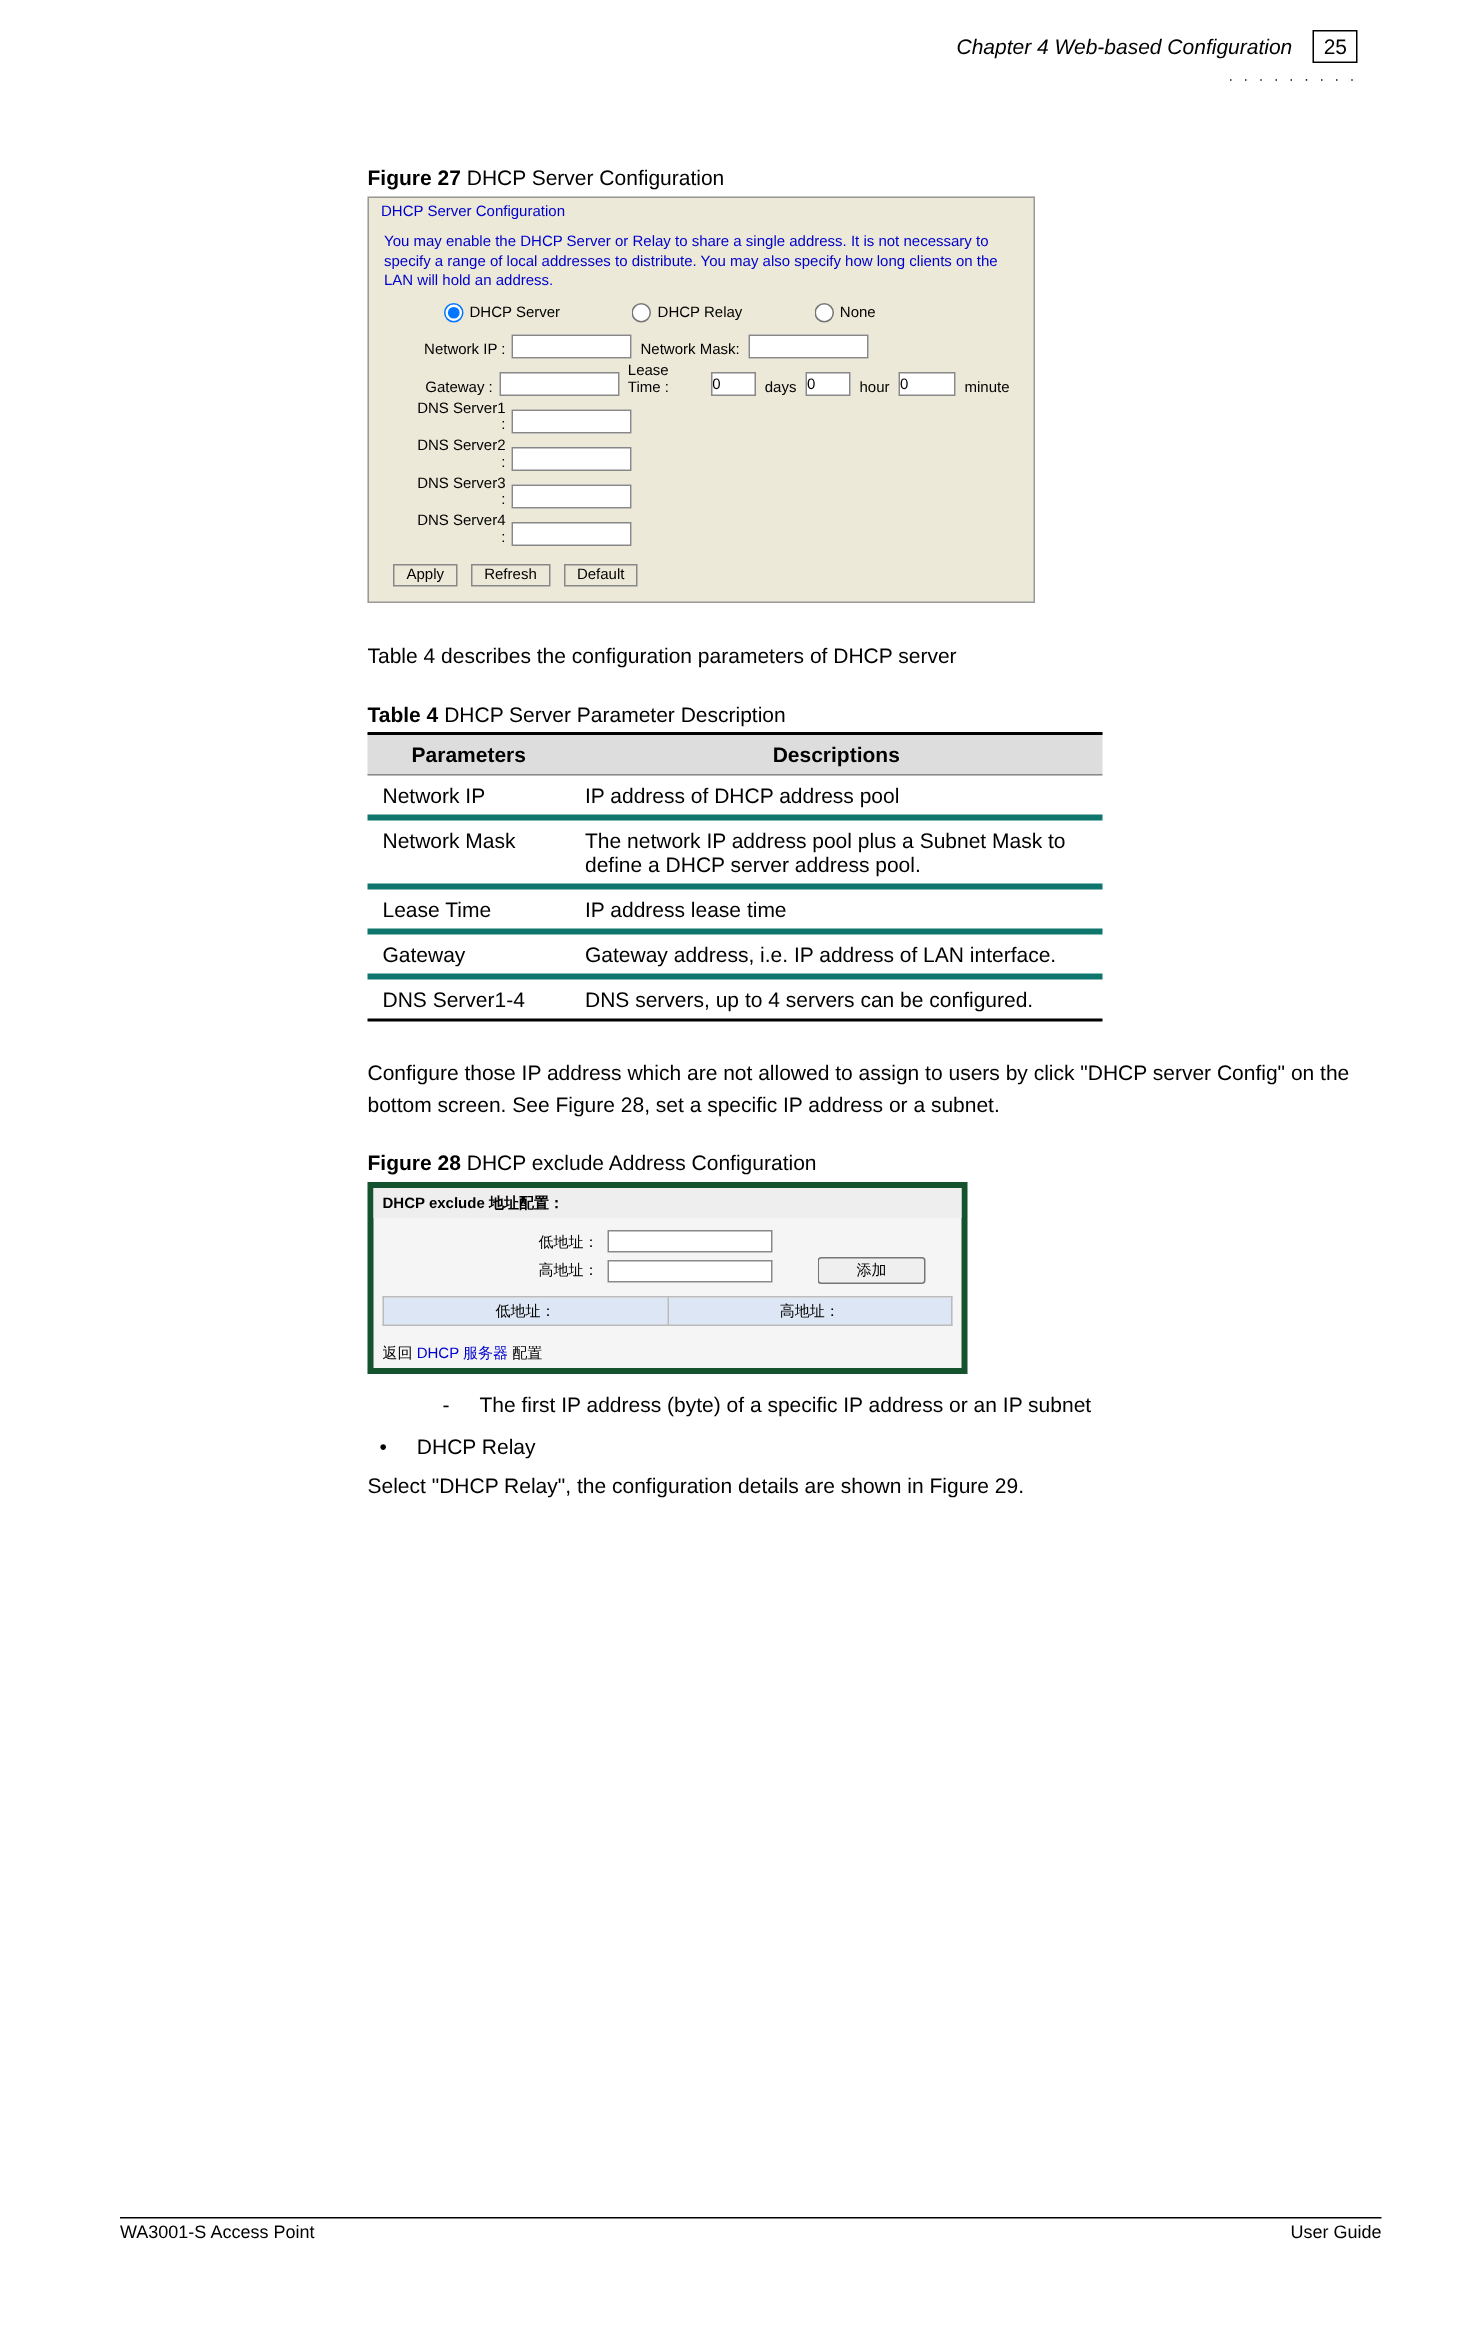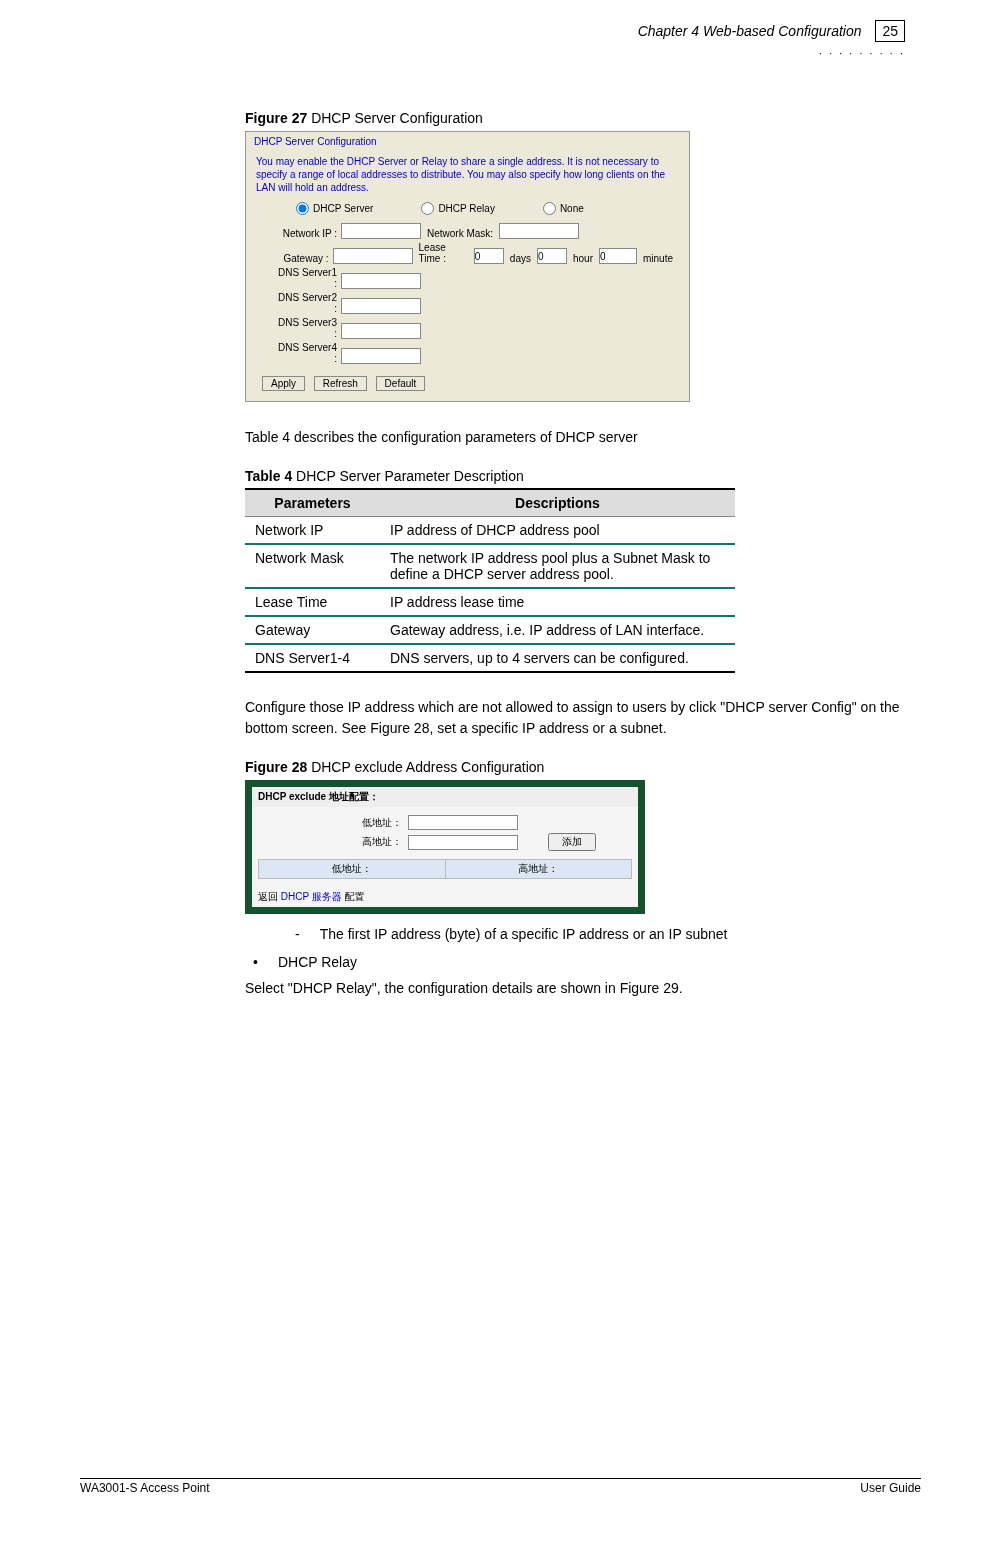--- a/index.html
+++ b/index.html
@@ -91,39 +91,39 @@
     }
     table.t4 th {
       background: #ddd;
       border-top: 2px solid #000;
       border-bottom: 1px solid #888;
       padding: 5px 10px;
       text-align: center;
       font-weight: bold;
     }
     table.t4 td {
-      border-bottom: 2px solid #0f766e;
+      border-bottom: 4px solid #0f766e;
       padding: 5px 10px;
       vertical-align: top;
     }
     table.t4 tr:last-child td { border-bottom: 2px solid #000; }
     table.t4 td:first-child { width: 135px; }
     .fig28 {
-      border: 7px solid #14532d;
+      border: 4px solid #14532d;
       width: 400px;
       font-size: 10px;
       background: #f5f5f5;
       margin-bottom: 12px;
     }
     .fig28-title { background: #eee; padding: 3px 6px; color: #000; font-weight: bold; }
     .fig28-body { padding: 8px 6px; }
     .fig28-row { display: flex; align-items: center; margin-bottom: 3px; }
     .fig28-row .l { width: 150px; text-align: right; padding-right: 6px; }
     .fig28-row input { border: 1px solid #888; width: 110px; height: 15px; }
-    .fig28-row button { margin-left: 30px; font-size: 10px; padding: 0 12px; }
+    .fig28-row button { margin-left: 30px; font-size: 10px; padding: 0 24px; }
     .fig28-tbl { width: 100%; border-collapse: collapse; margin-top: 8px; }
     .fig28-tbl th { background: #dce6f4; border: 1px solid #bbb; padding: 2px; text-align: center; font-weight: normal; }
     .fig28-return { padding: 3px 6px; color: #0000cc; }
     ul.dash { list-style: none; padding-left: 50px; margin: 12px 0; }
     ul.dash li { margin-bottom: 6px; }
     ul.dash li::before { content: "-"; margin-right: 20px; }
     ul.bullet { list-style: none; padding-left: 8px; margin: 8px 0; }
     ul.bullet li::before { content: "\2022"; margin-right: 20px; }
     .footer {
       position: absolute;

